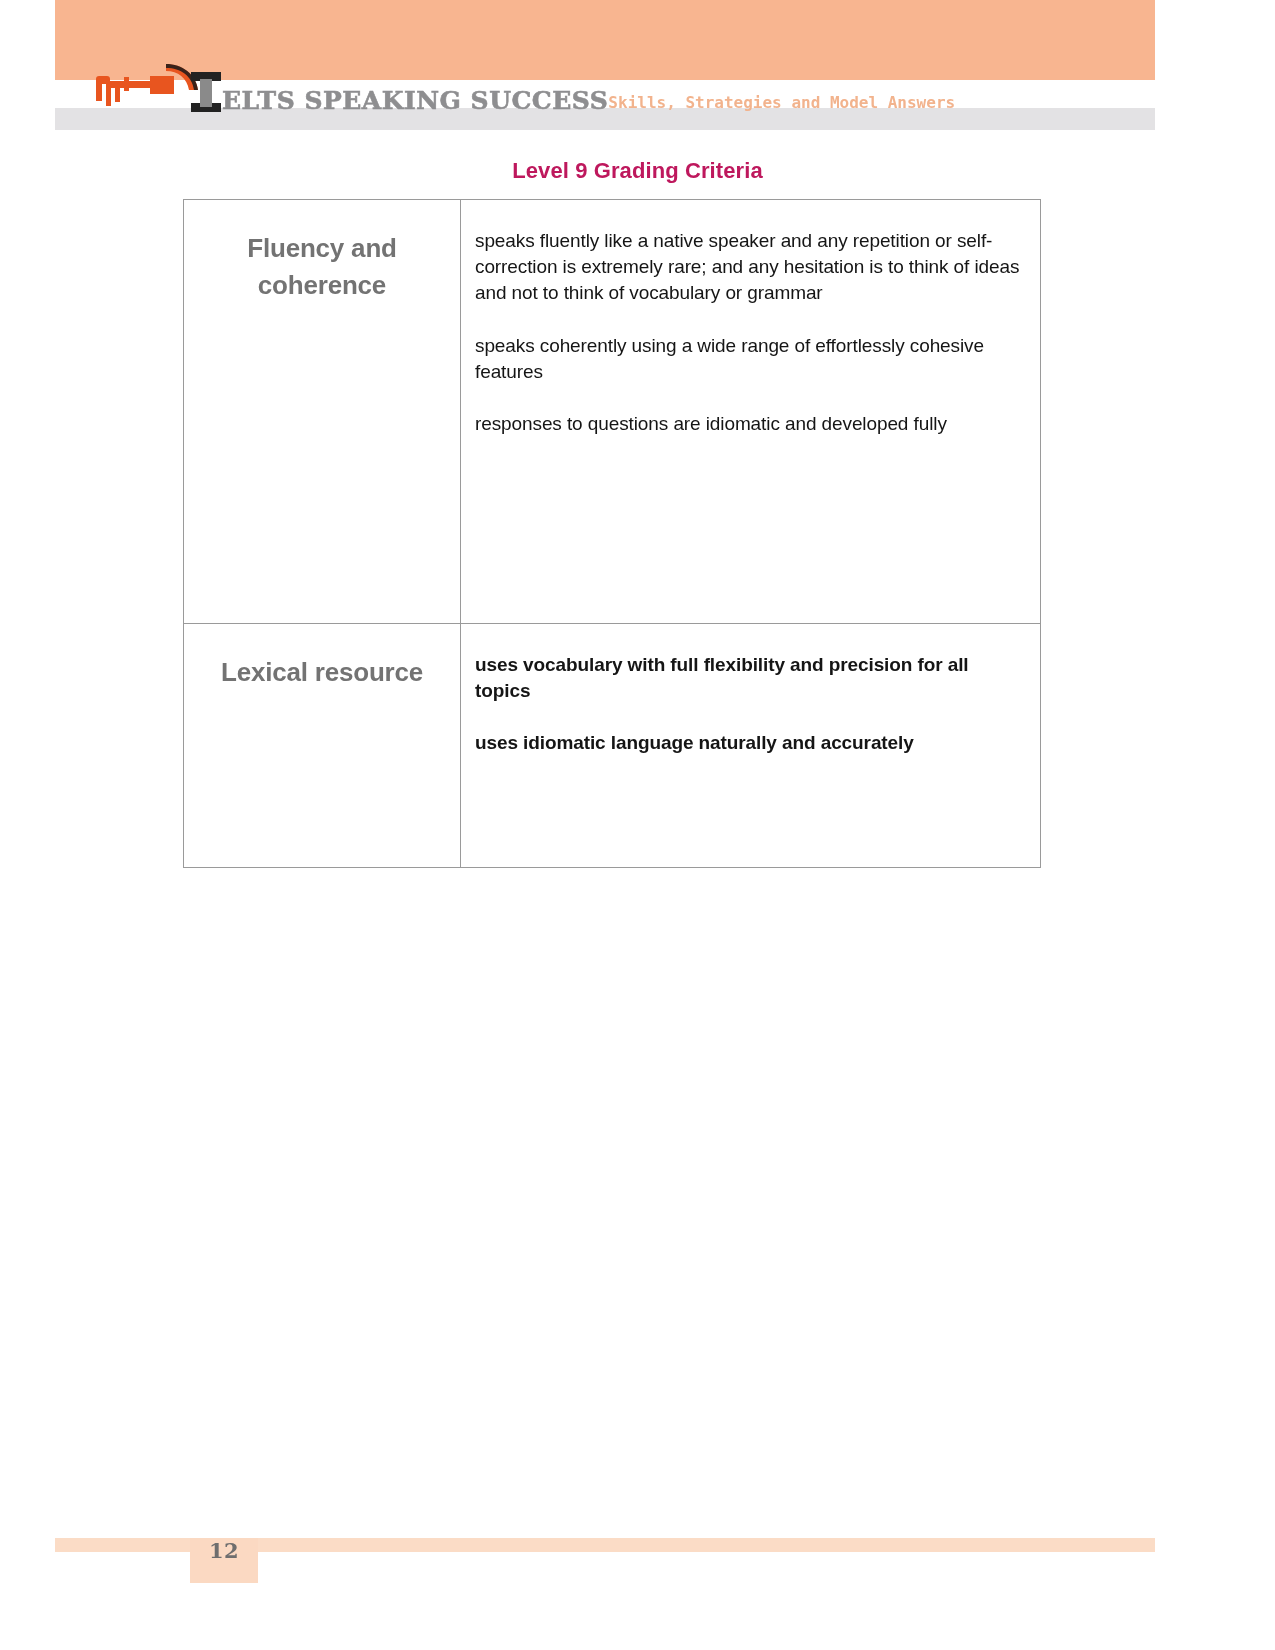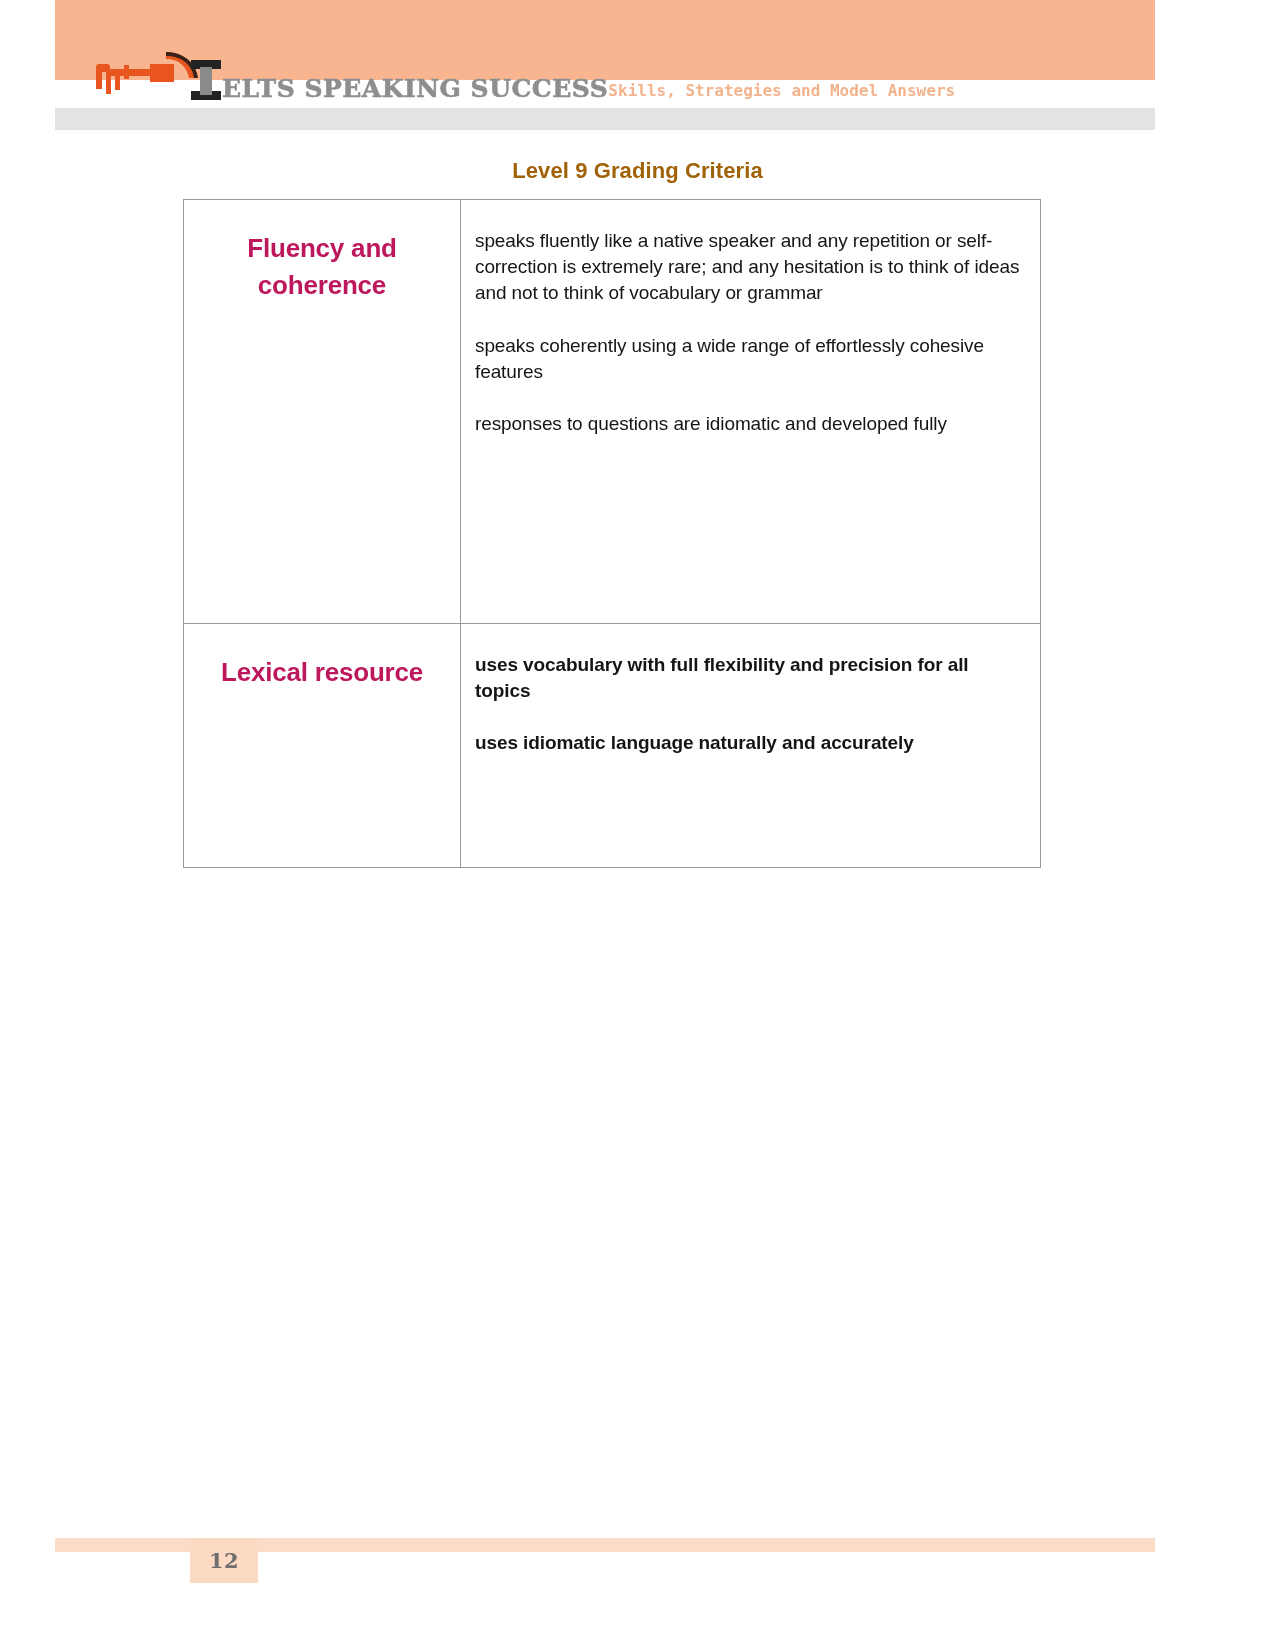--- a/index.html
+++ b/index.html
@@ -37,21 +37,21 @@
     left: 55px;
     top: 108px;
     width: 1100px;
     height: 22px;
     background: #E3E2E4;
   }
 
   .logo-wrap {
     position: absolute;
     left: 88px;
-    top: 48px;
+    top: 60px;
     height: 56px;
     display: flex;
     align-items: flex-end;
     white-space: nowrap;
   }
   .key-icon {
     position: relative;
     width: 125px;
     height: 56px;
     flex: 0 0 auto;
@@ -109,21 +109,21 @@
 
   
   .page-title {
     position: absolute;
     left: 0;
     top: 158px;
     width: 1275px;
     text-align: center;
     font-size: 22px;
     font-weight: bold;
-    color: #a16207;
+    color: #be185d;
     letter-spacing: 0.1px;
   }
 
   
   .criteria-table {
     position: absolute;
     left: 183px;
     top: 199px;
     width: 858px;
     border-collapse: collapse;
@@ -140,21 +140,21 @@
     padding-top: 30px !important;
     padding-left: 10px !important;
     padding-right: 10px !important;
   }
   .col-desc {
     padding: 28px 18px 20px 14px !important;
   }
   .label-text {
     font-size: 26px;
     font-weight: bold;
-    color: #be185d;
+    color: #737373;
     line-height: 1.42;
     letter-spacing: -0.2px;
   }
   .desc-p {
     font-size: 19px;
     color: #151515;
     line-height: 1.38;
     margin: 0 0 26px 0;
     letter-spacing: -0.1px;
   }
@@ -175,21 +175,21 @@
     background: #FBDCC6;
   }
   .footer-pagebox {
     position: absolute;
     left: 190px;
     top: 1538px;
     width: 68px;
     height: 45px;
     background: #FBD9C2;
     display: flex;
-    align-items: center;
+    align-items: flex-start;
     justify-content: center;
   }
   .footer-pagenum {
     font-family: "DejaVu Serif", serif;
     font-weight: bold;
     font-size: 21px;
     color: #6E6E6E;
     letter-spacing: 0.5px;
   }
 </style>

